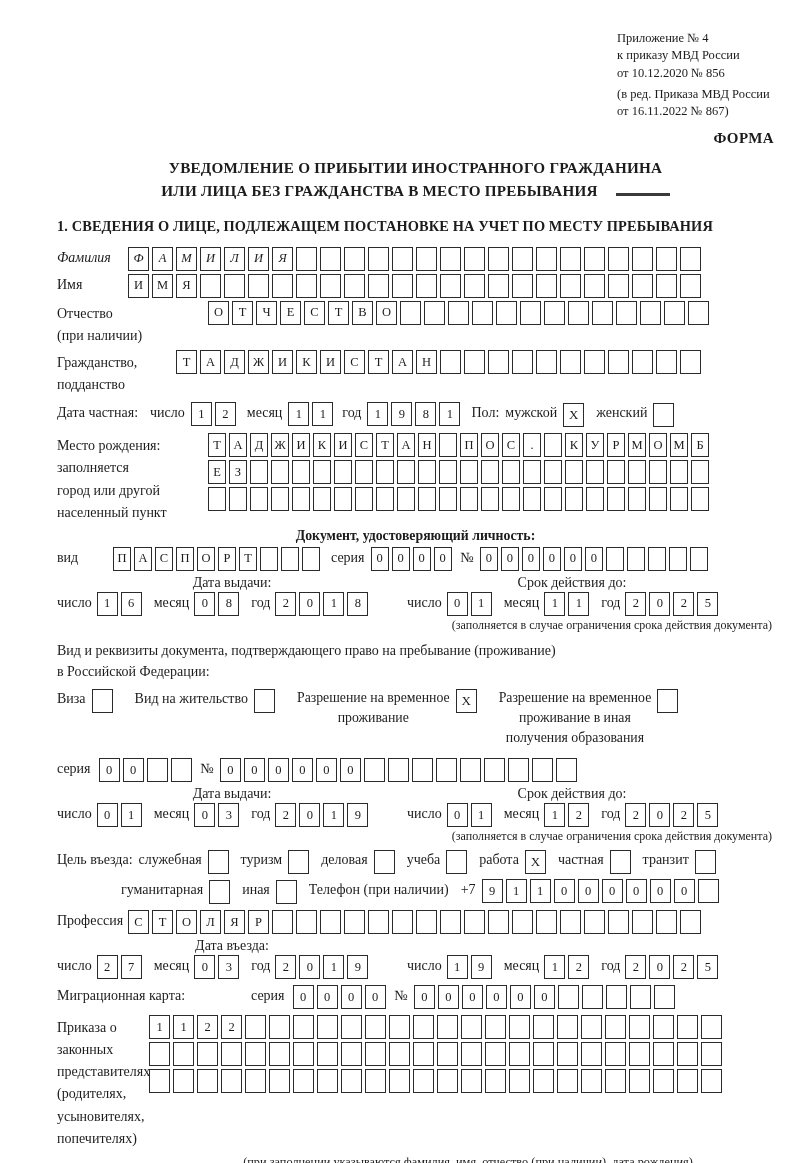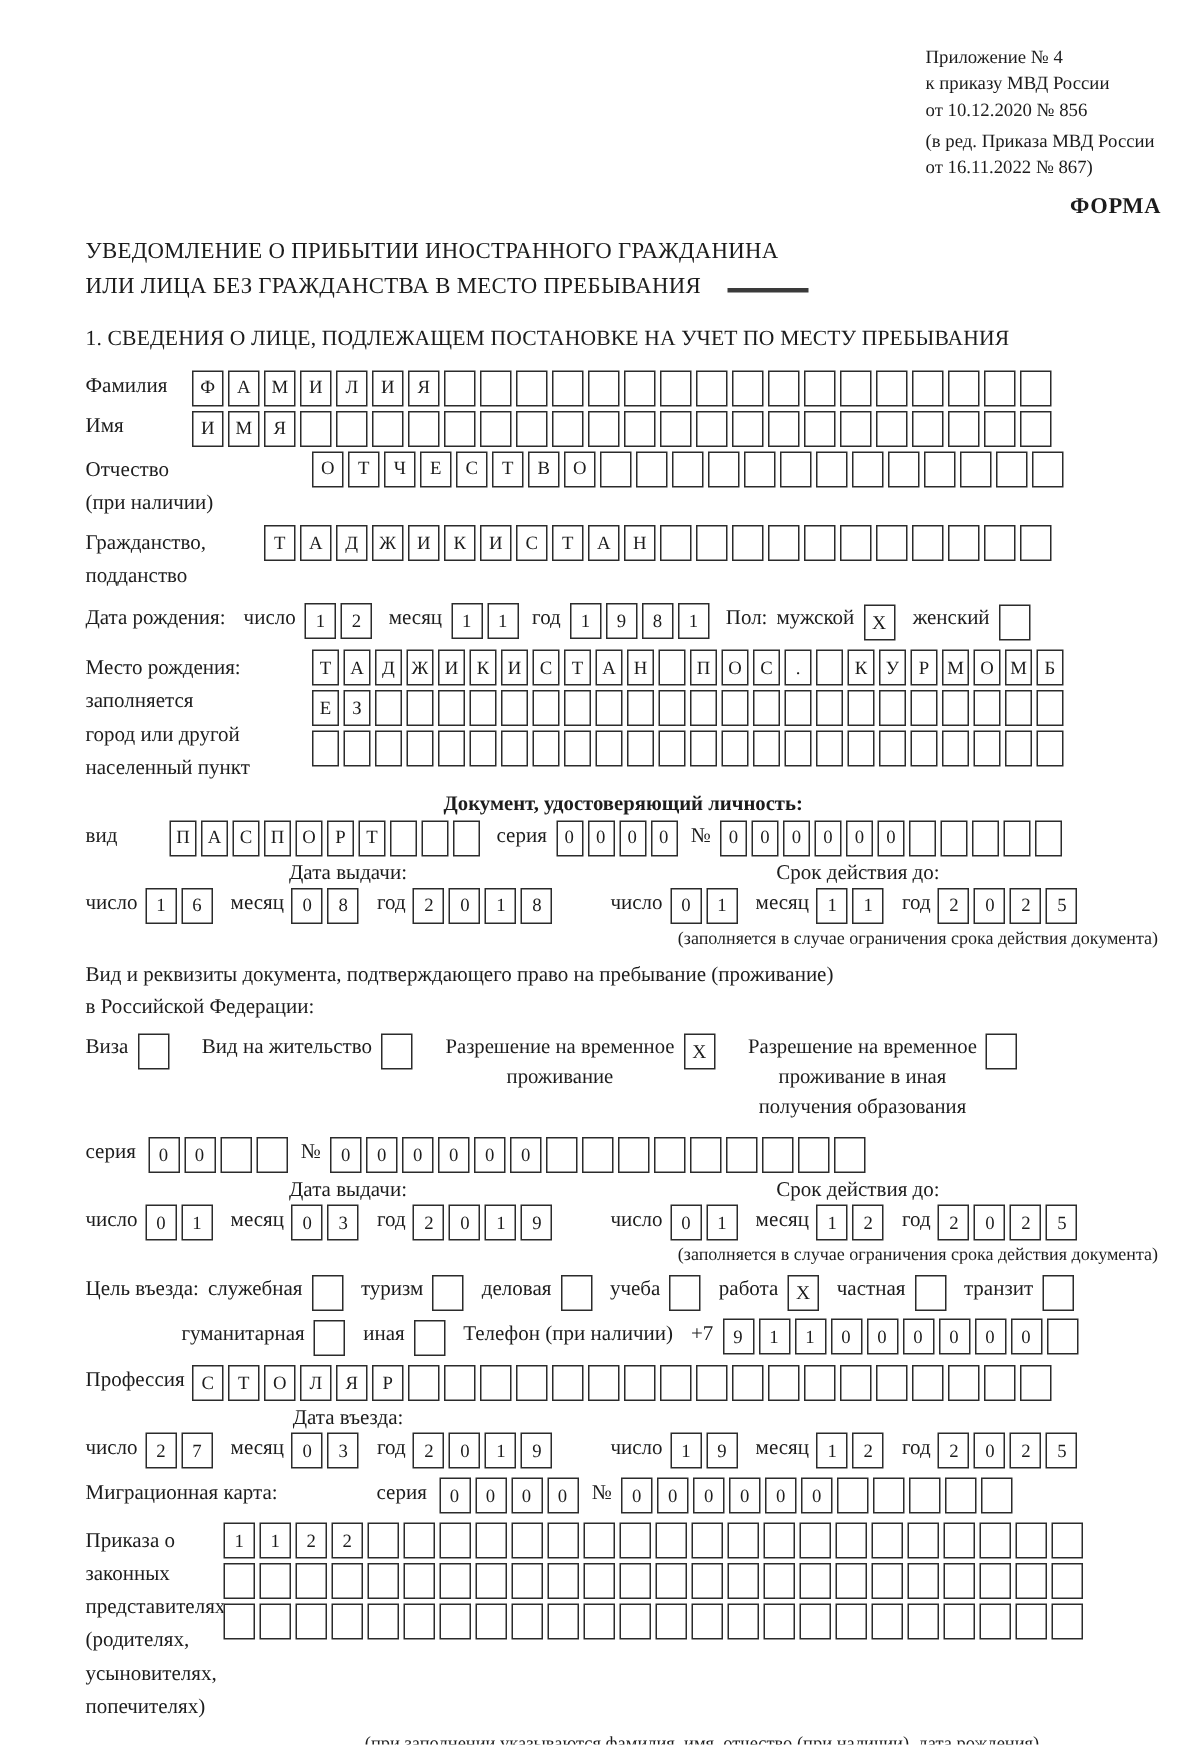--- a/index.html
+++ b/index.html
@@ -8,27 +8,27 @@
     width:800px;height:1163px;background:var(--paper);color:var(--ink);
     font-family:"Liberation Serif","DejaVu Serif",serif;
     -webkit-font-smoothing:antialiased;
   }
   .page{box-sizing:border-box;width:800px;height:1163px;padding:30px 26px 14px 57px;overflow:hidden;}
 
   
   .appendix{margin-left:560px;font-size:12.5px;line-height:1.38;}
   .appendix .amend{margin-top:4px;}
   .form-label{text-align:right;font-weight:bold;font-size:15px;margin-top:10px;letter-spacing:.4px;}
-  .title{text-align:left;font-weight:normal;font-size:15.2px;line-height:1.5;margin-top:10px;letter-spacing:.2px;}
+  .title{text-align:center;font-weight:bold;font-size:15.2px;line-height:1.5;margin-top:10px;letter-spacing:.2px;}
   .blank{display:inline-block;width:54px;border-bottom:3px solid #3a3a3a;margin-left:18px;height:1px;}
-  .sec-heading{font-weight:normal;font-size:14.4px;margin-top:15px;letter-spacing:.1px;white-space:nowrap;}
+  .sec-heading{font-weight:bold;font-size:14.4px;margin-top:15px;letter-spacing:.1px;white-space:nowrap;}
 
   
   .row{display:flex;align-items:flex-start;margin-top:3px;white-space:nowrap;}
-  .mt6{margin-top:6px;} .mt8{margin-top:8px;} .mt10{margin-top:10px;} .mt12{margin-top:12px;}
+  .mt6{margin-top:6px;} .mt8{margin-top:8px;} .mt10{margin-top:10px;} .mt12{margin-top:12px;font-style:italic;}
   .lbl{font-size:14px;flex:none;padding-top:3px;}
   .lblcol{flex:none;font-size:14px;line-height:1.58;padding-top:2px;}
   .w71{width:71px;} .w151{width:151px;} .w119{width:119px;} .w56{width:56px;} .w92{width:92px;} .w148{width:148px;}
 
   
   .cells{display:inline-flex;flex:none;}
   .cell{
     flex:none;display:inline-flex;align-items:center;justify-content:center;
     width:19px;height:22px;border:1.5px solid #2b2b2b;margin-right:3px;
     font-size:12.5px;background:#fff;
@@ -209,21 +209,21 @@
         <span class="cell"></span>
         <span class="cell"></span>
         <span class="cell"></span>
         <span class="cell"></span>
         <span class="cell"></span>
         <span class="cell"></span>
       </span>
   </div>
 
   <div class="row mt6">
-    <span class="lbl">Дата рождения:</span>
+    <span class="lbl">Дата частная:</span>
     <span class="t gapL">число</span>
     <span class="cells gapS">
         <span class="cell">1</span>
         <span class="cell">2</span>
       </span>
     <span class="t gapM">месяц</span>
     <span class="cells gapS">
         <span class="cell">1</span>
         <span class="cell">1</span>
       </span>

